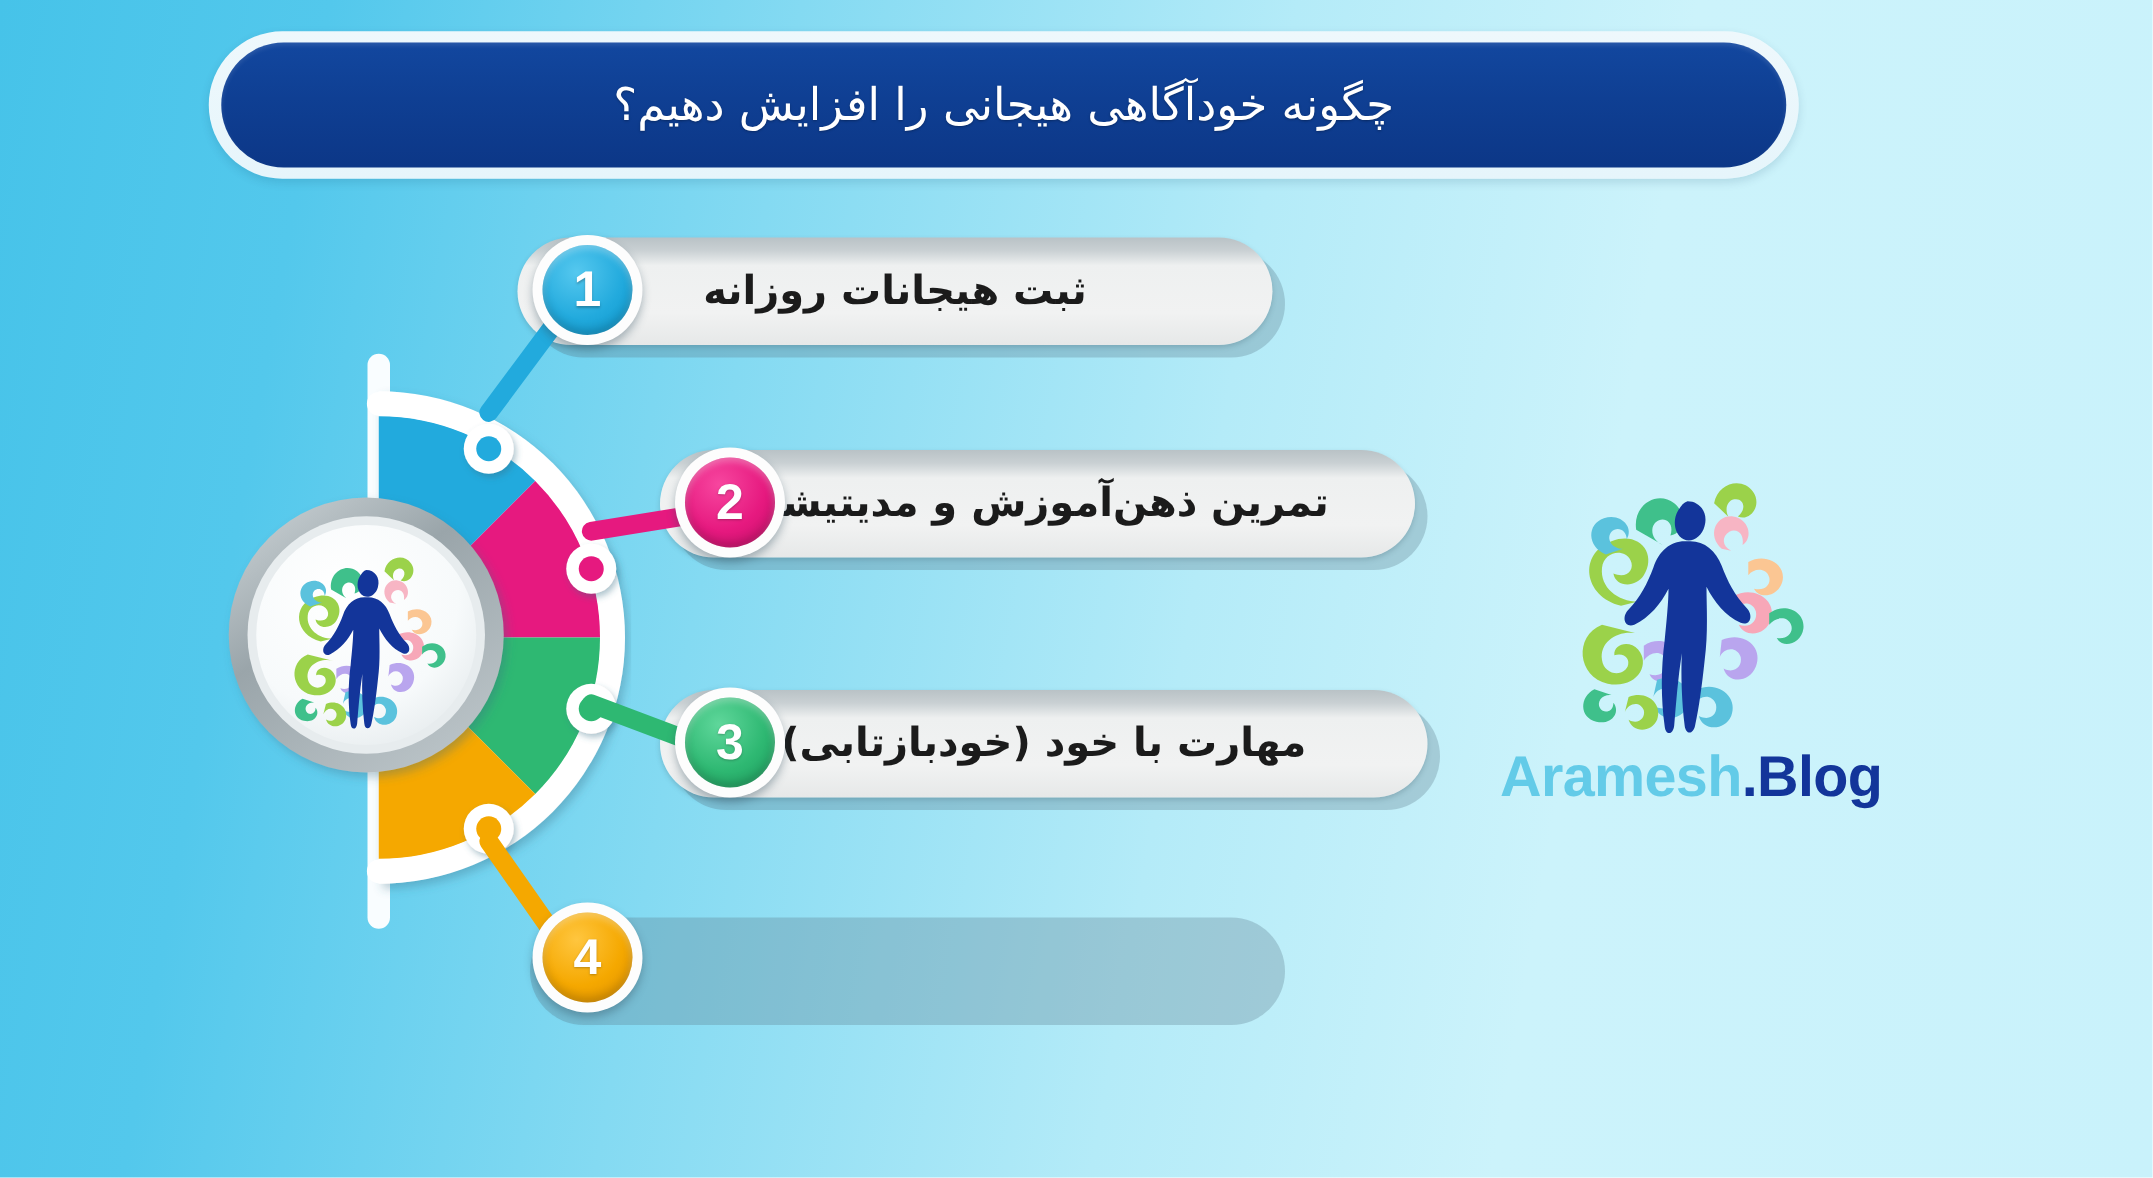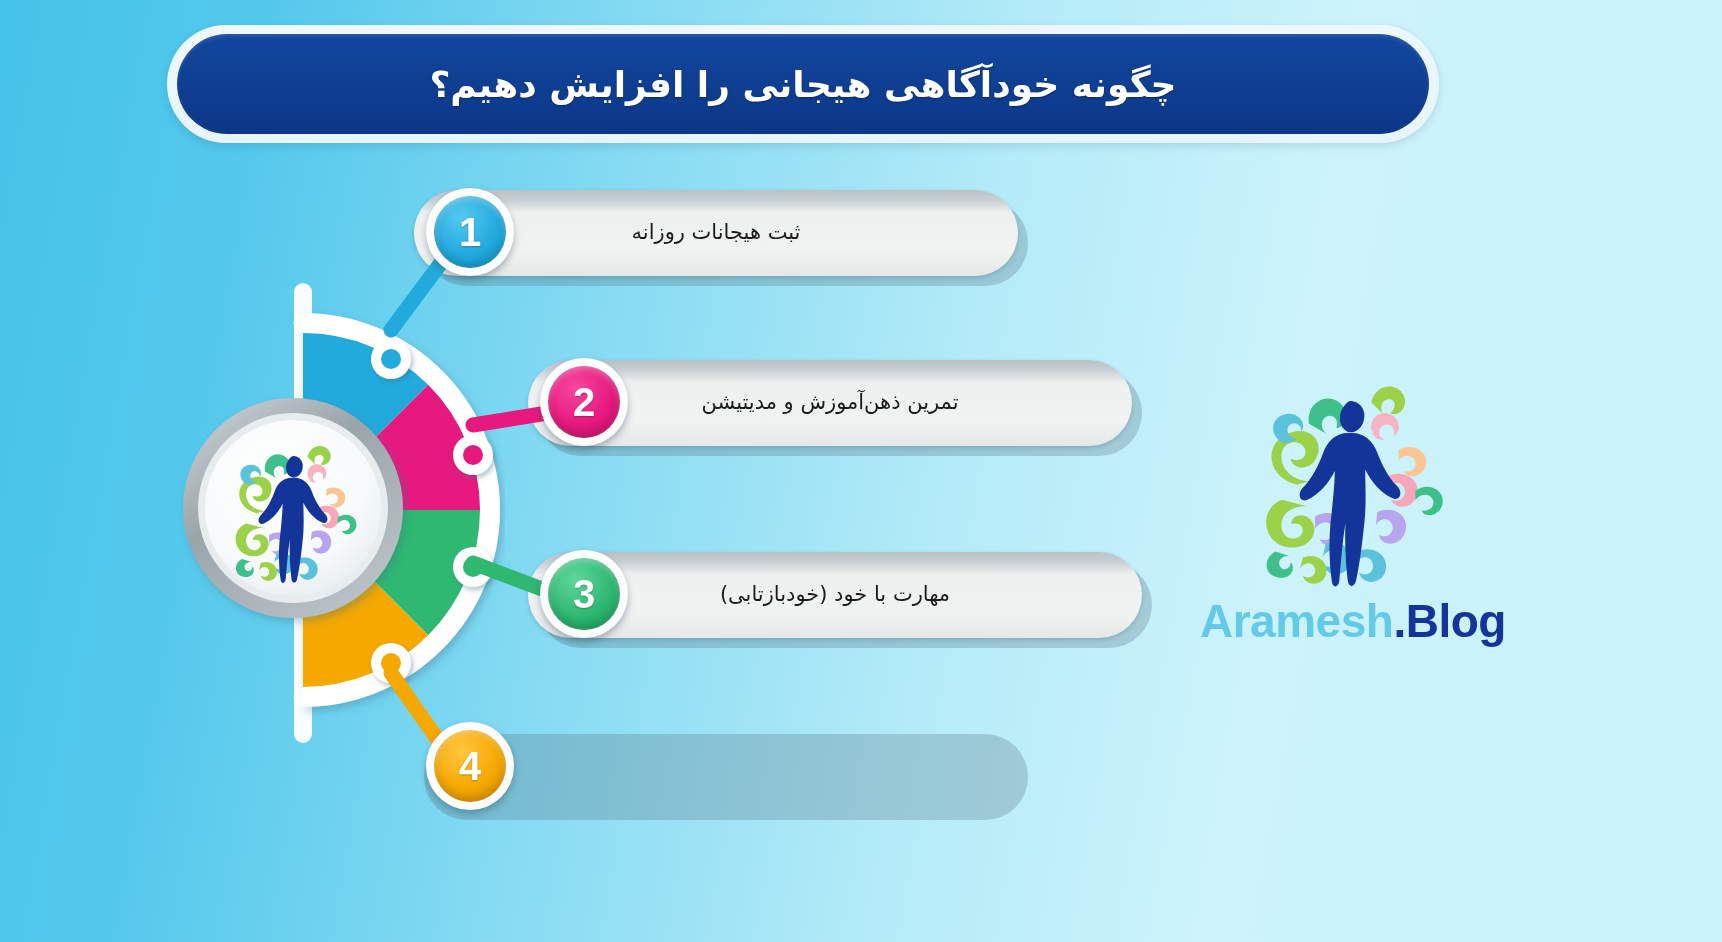--- a/index.html
+++ b/index.html
@@ -19,21 +19,21 @@
     box-shadow:0 3px 8px rgba(10,60,90,.14);
   }
   .title-banner{
     position:absolute;left:10px;top:9px;width:1252px;height:100px;
     border-radius:52px;
     background:linear-gradient(180deg,#12479f 0%,#0f3f93 45%,#0c3787 100%);
     display:flex;align-items:center;justify-content:center;
     box-shadow:inset 0 2px 4px rgba(255,255,255,.12);
   }
   .title-banner h1{
-    margin:0;color:#ffffff;font-size:36px;font-weight:bold;
+    margin:0;color:#ffffff;font-size:36px;font-weight:normal;
     letter-spacing:.2px;white-space:nowrap;
     text-shadow:0 1px 2px rgba(0,0,0,.28);
     direction:rtl;
   }
 
   
   .hub{position:absolute;left:175px;top:255px;width:330px;height:510px;}
   .hub svg{display:block;}
 
   
@@ -43,21 +43,21 @@
     border-radius:44px;background:rgba(90,120,135,.30);filter:blur(0.5px);
   }
   .bar{
     position:absolute;left:0;top:0;height:86px;width:100%;
     border-radius:44px;
     background:linear-gradient(180deg,#b9c2c6 0%,#c9d0d3 12%,#eef0f0 26%,#f1f2f2 70%,#e6e8e8 100%);
     box-shadow:0 2px 4px rgba(60,90,105,.25);
     display:flex;align-items:center;justify-content:center;
   }
   .bar-label{
-    color:#1b1b1b;font-size:21px;font-weight:normal;direction:rtl;
+    color:#1b1b1b;font-size:32px;font-weight:bold;direction:rtl;
     white-space:nowrap;padding-bottom:2px;
   }
   .num-badge{
     position:absolute;width:88px;height:88px;border-radius:50%;
     display:flex;align-items:center;justify-content:center;
     z-index:6;
   }
   .num-badge .ring{
     position:absolute;inset:0;border-radius:50%;
     background:#fdfdfd;

